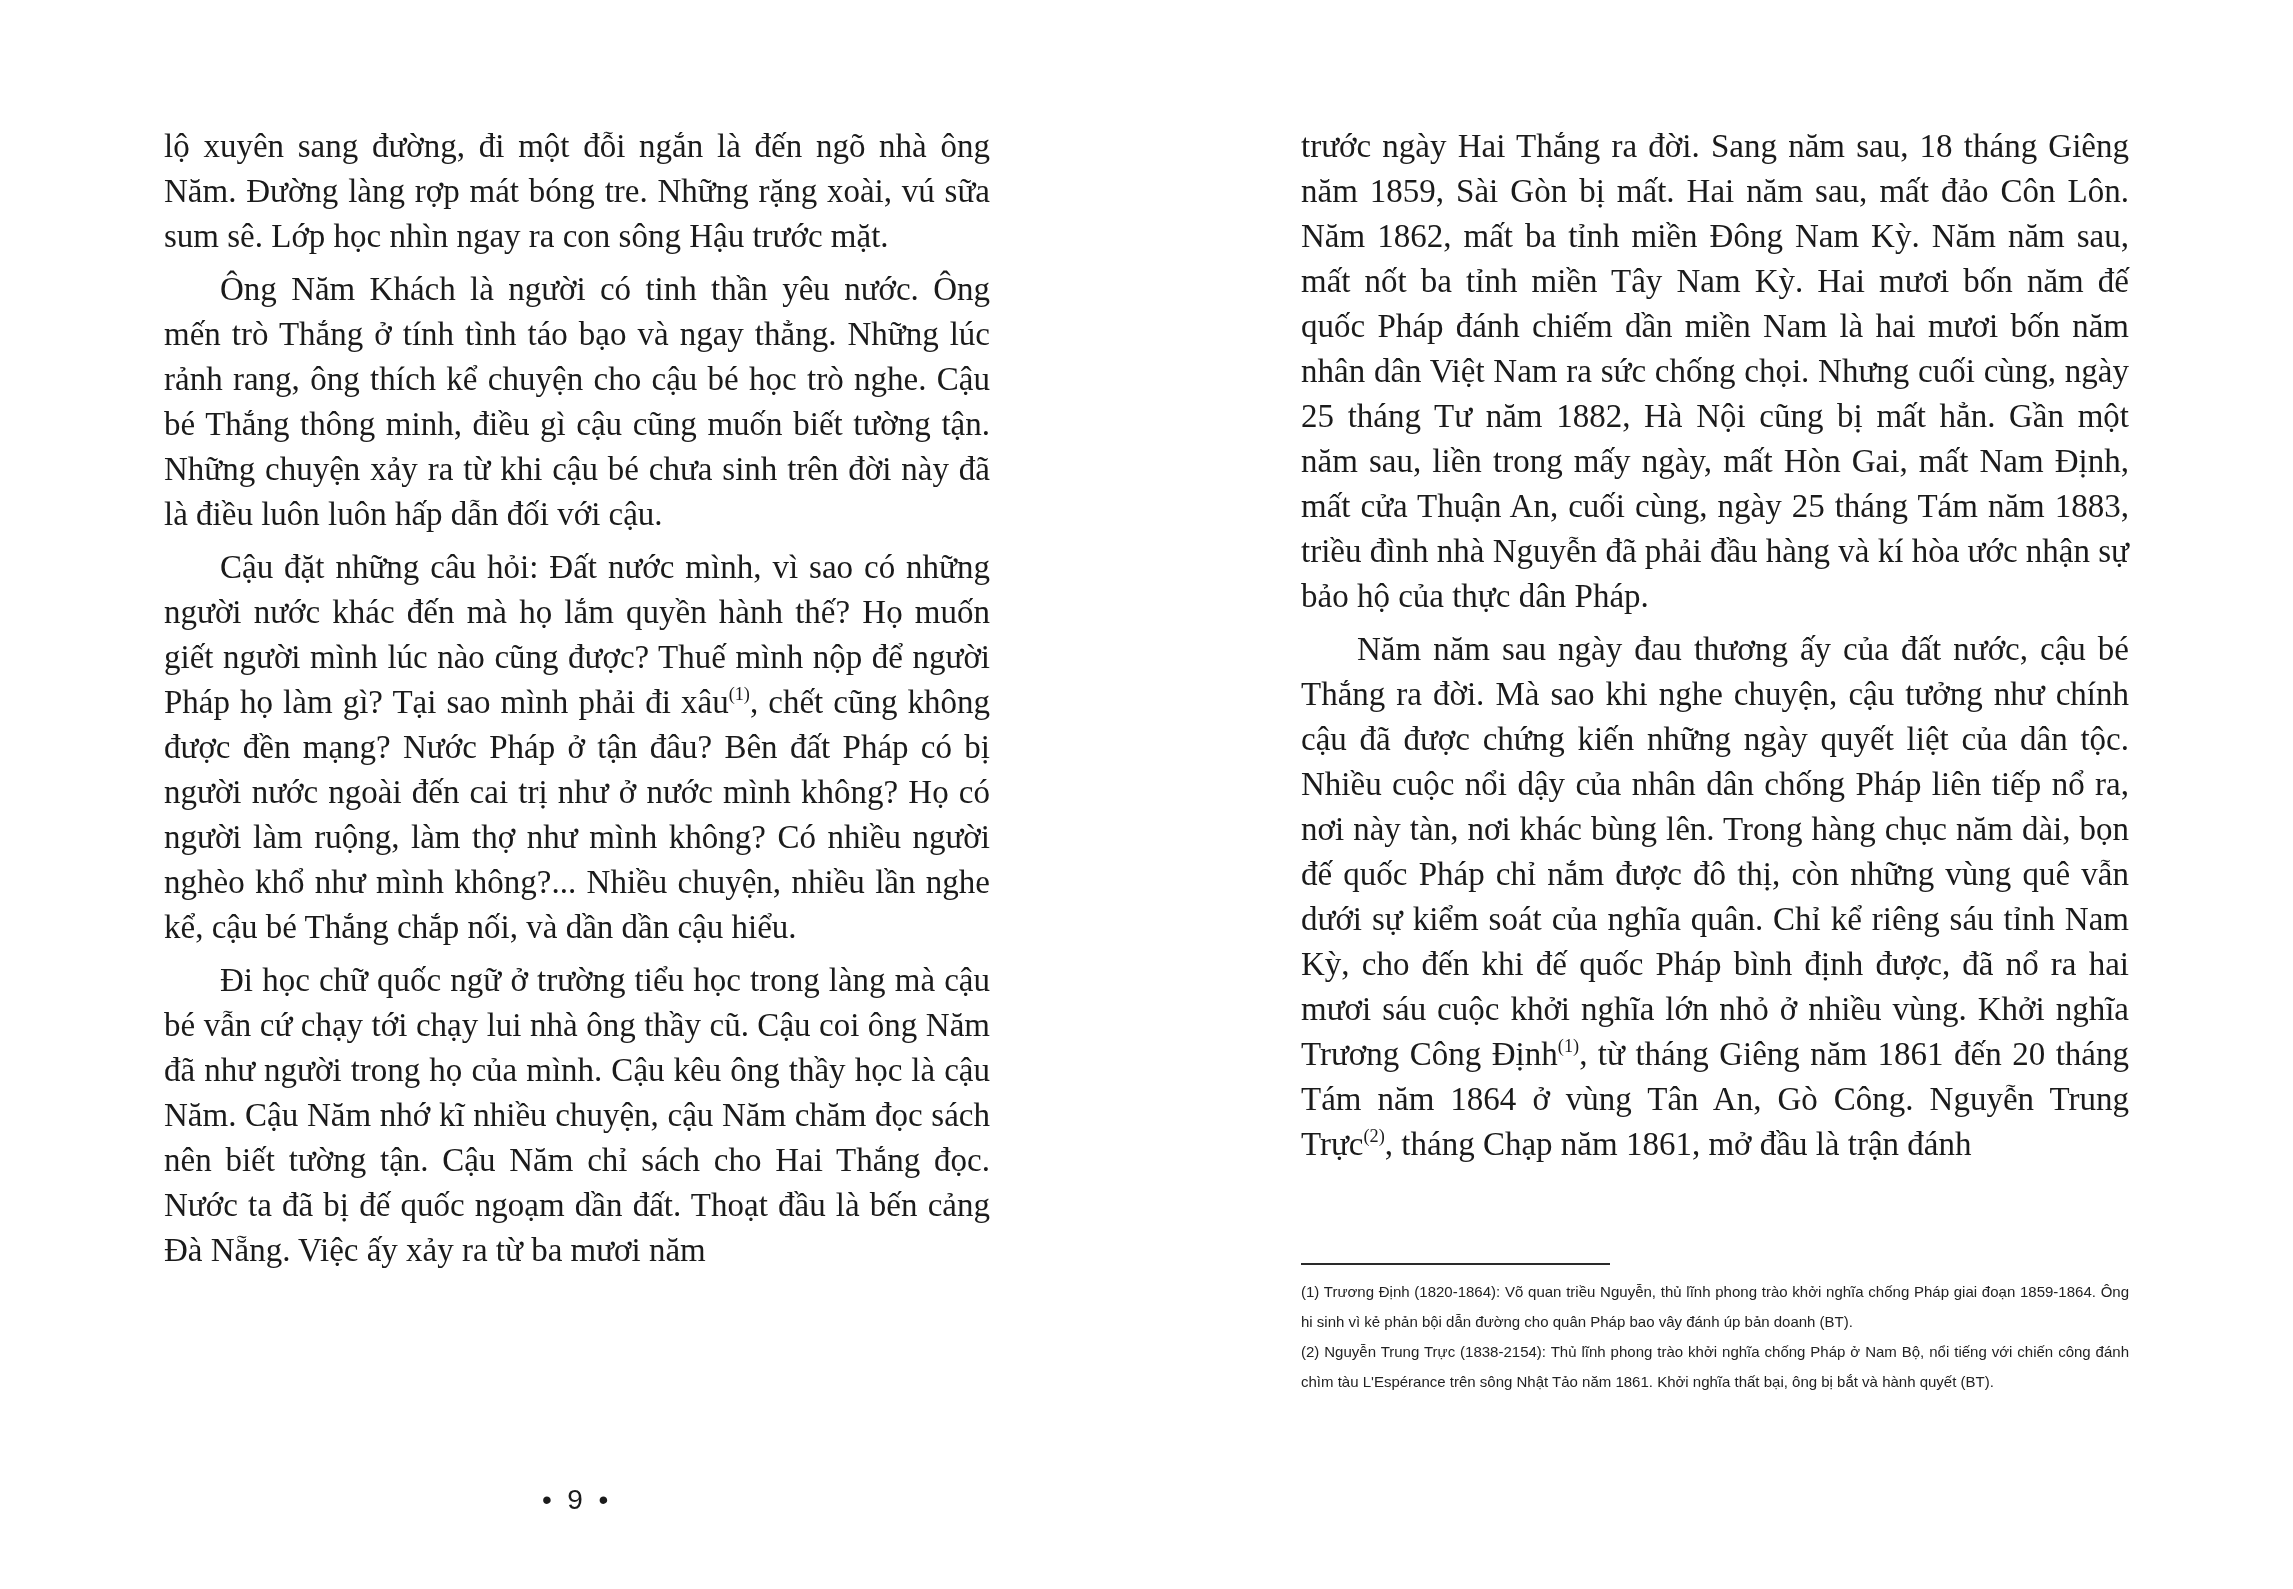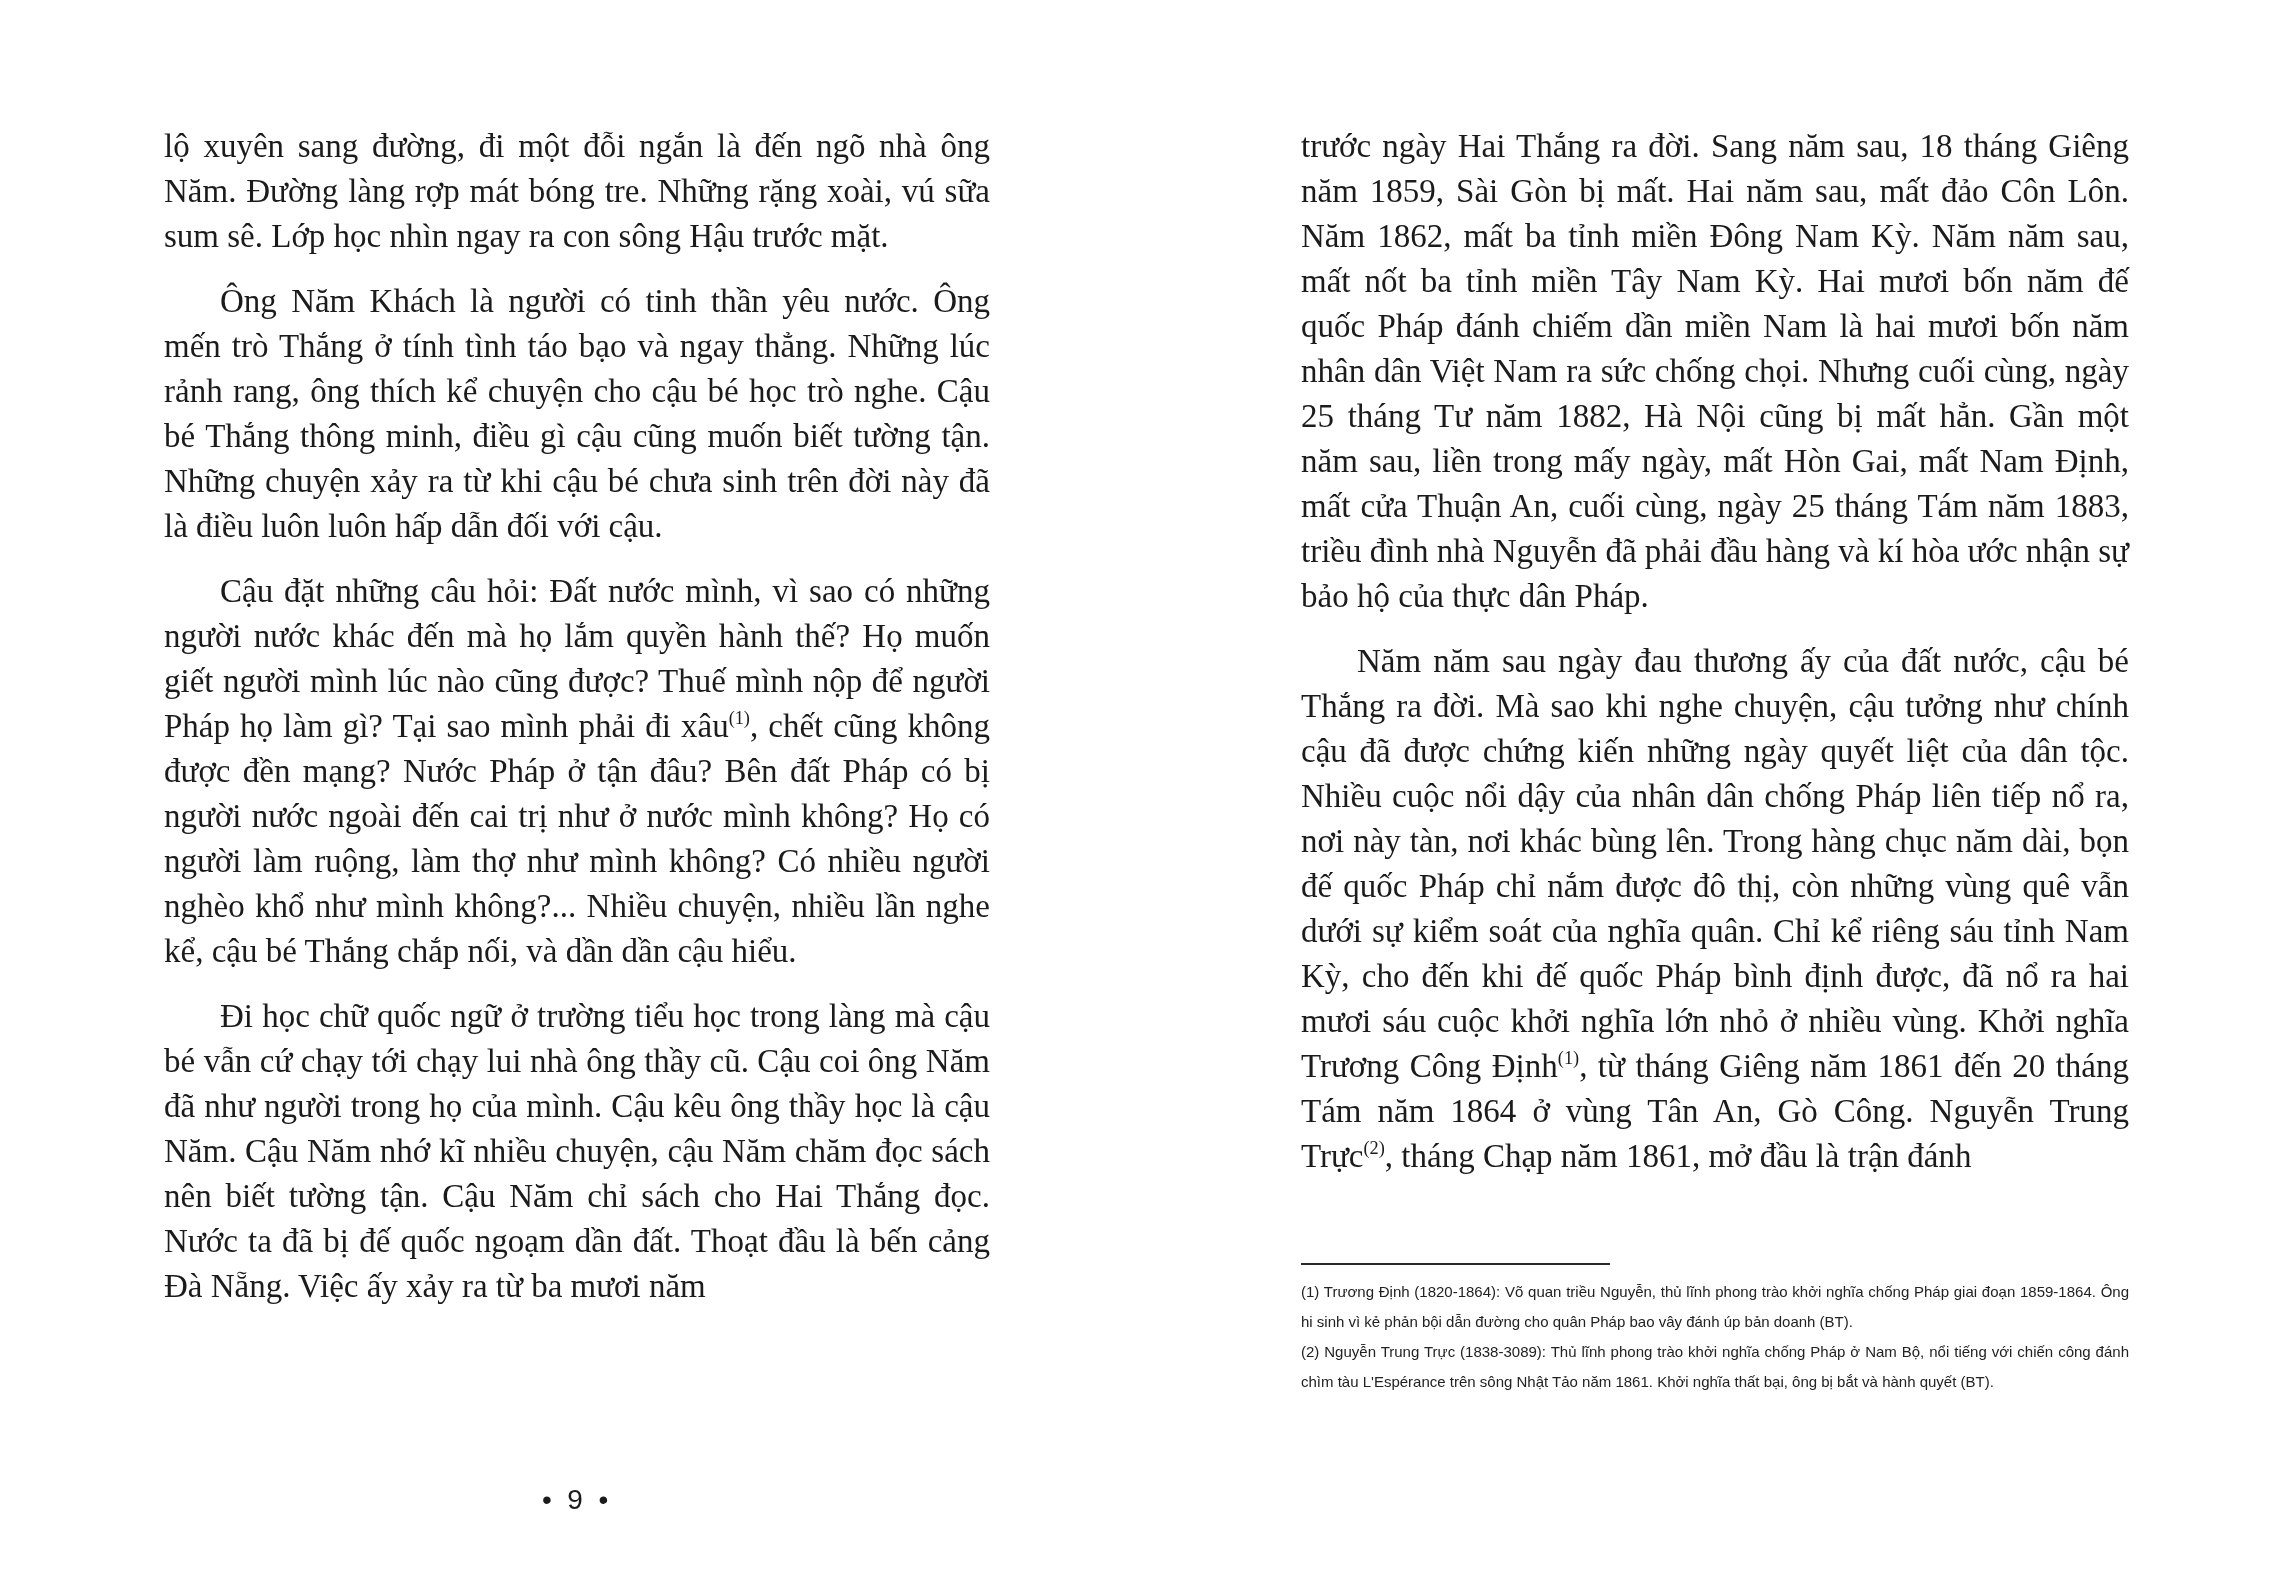--- a/index.html
+++ b/index.html
@@ -32,21 +32,21 @@
     top: 124px;
     left: 0;
     right: 0;
     font-family: "Liberation Serif", "DejaVu Serif", serif;
     font-size: 33px;
     line-height: 45px;
     text-align: justify;
     color: #1b1b1b;
   }
   .para { margin: 0; }
-  .para + .para { margin-top: 20px; }
+  .para + .para { margin-top: 8px; }
   .para.indent { text-indent: 56px; }
 
   sup.fnref {
     font-size: 18.3px;
     line-height: 0;
     vertical-align: 13.5px;
     letter-spacing: 0;
   }
 
   .footnotes {
@@ -99,19 +99,19 @@
 
   <section class="page page-right">
     <div class="body-text">
       <p class="para"><span>trước ngày Hai Thắng ra đời. Sang năm sau, 18 tháng Giêng năm 1859, Sài Gòn bị mất. Hai năm sau, mất đảo Côn Lôn. Năm 1862, mất ba tỉnh miền Đông Nam Kỳ. Năm năm sau, mất nốt ba tỉnh miền Tây Nam Kỳ. Hai mươi bốn năm đế quốc Pháp đánh chiếm dần miền Nam là hai mươi bốn năm nhân dân Việt Nam ra sức chống chọi. Nhưng cuối cùng, ngày 25 tháng Tư năm 1882, Hà Nội cũng bị mất hẳn. Gần một năm sau, liền trong mấy ngày, mất Hòn Gai, mất Nam Định, mất cửa Thuận An, cuối cùng, ngày 25 tháng Tám năm 1883, triều đình nhà Nguyễn đã phải đầu hàng và kí hòa ước nhận sự bảo hộ của thực dân Pháp.</span></p>
       <p class="para indent"><span>Năm năm sau ngày đau thương ấy của đất nước, cậu bé Thắng ra đời. Mà sao khi nghe chuyện, cậu tưởng như chính cậu đã được chứng kiến những ngày quyết liệt của dân tộc. Nhiều cuộc nổi dậy của nhân dân chống Pháp liên tiếp nổ ra, nơi này tàn, nơi khác bùng lên. Trong hàng chục năm dài, bọn đế quốc Pháp chỉ nắm được đô thị, còn những vùng quê vẫn dưới sự kiểm soát của nghĩa quân. Chỉ kể riêng sáu tỉnh Nam Kỳ, cho đến khi đế quốc Pháp bình định được, đã nổ ra hai mươi sáu cuộc khởi nghĩa lớn nhỏ ở nhiều vùng. Khởi nghĩa Trương Công Định</span><sup class="fnref">(1)</sup><span>, từ tháng Giêng năm 1861 đến 20 tháng Tám năm 1864 ở vùng Tân An, Gò Công. Nguyễn Trung Trực</span><sup class="fnref">(2)</sup><span>, tháng Chạp năm 1861, mở đầu là trận đánh</span></p>
     </div>
 
     <div class="footnotes">
       <div class="fn-rule"></div>
       <p class="fn">(1) Trương Định (1820-1864): Võ quan triều Nguyễn, thủ lĩnh phong trào khởi nghĩa chống Pháp giai đoạn 1859-1864. Ông hi sinh vì kẻ phản bội dẫn đường cho quân Pháp bao vây đánh úp bản doanh (BT).</p>
-      <p class="fn">(2) Nguyễn Trung Trực (1838-3089): Thủ lĩnh phong trào khởi nghĩa chống Pháp ở Nam Bộ, nổi tiếng với chiến công đánh chìm tàu L'Espérance trên sông Nhật Tảo năm 1861. Khởi nghĩa thất bại, ông bị bắt và hành quyết (BT).</p>
+      <p class="fn">(2) Nguyễn Trung Trực (1838-2154): Thủ lĩnh phong trào khởi nghĩa chống Pháp ở Nam Bộ, nổi tiếng với chiến công đánh chìm tàu L'Espérance trên sông Nhật Tảo năm 1861. Khởi nghĩa thất bại, ông bị bắt và hành quyết (BT).</p>
     </div>
 
   </section>
 
 </div>
 
 
 </body></html>

